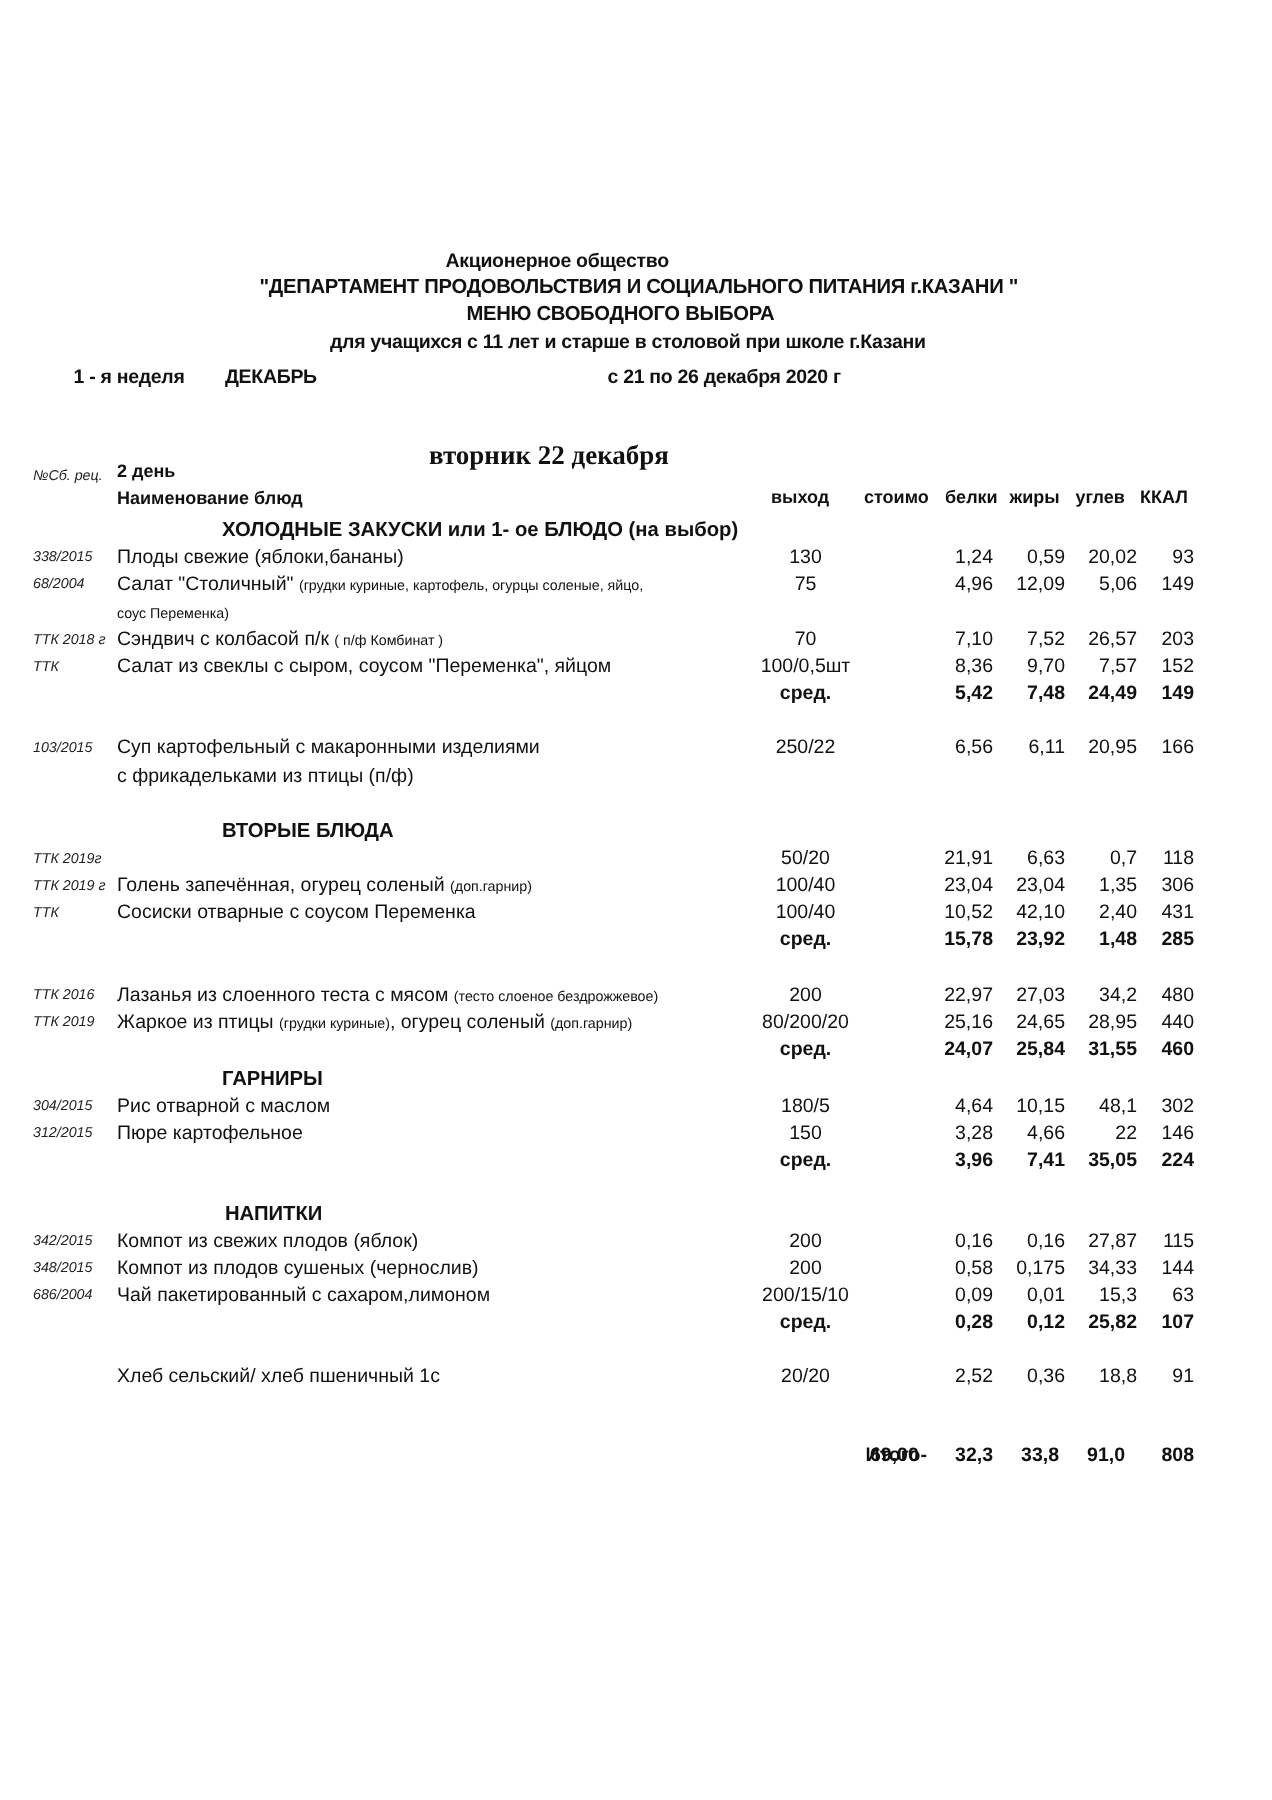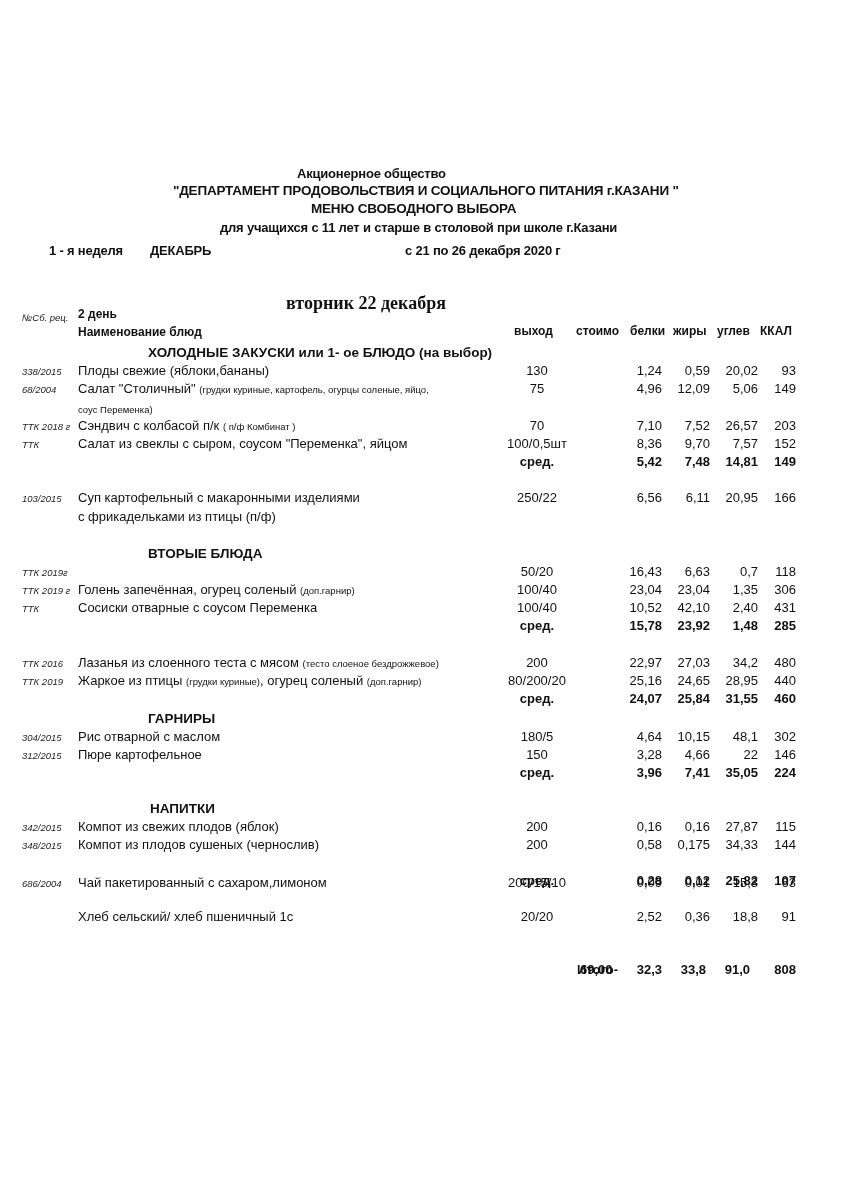--- a/index.html
+++ b/index.html
@@ -80,40 +80,40 @@
   <span class="c-out">100/0,5шт</span>
   <span class="c-b">8,36</span>
   <span class="c-z">9,70</span>
   <span class="c-u">7,57</span>
   <span class="c-k">152</span>
 </div>
 <div class="row name avg" style="top:454px;">
   <span class="c-out">сред.</span>
   <span class="c-b">5,42</span>
   <span class="c-z">7,48</span>
-  <span class="c-u">14,81</span>
+  <span class="c-u">24,49</span>
   <span class="c-k">149</span>
 </div>
 
 <div class="row name" style="top:490px;">
   <span class="c-code code">103/2015</span>
   <span class="c-name">Суп картофельный с макаронными изделиями</span>
   <span class="c-out">250/22</span>
   <span class="c-b">6,56</span>
   <span class="c-z">6,11</span>
   <span class="c-u">20,95</span>
   <span class="c-k">166</span>
 </div>
 <div class="abs name" style="left:78px; top:509px;">с фрикадельками из птицы (п/ф)</div>
 
 <div class="abs section" style="left:148px; top:546px;">ВТОРЫЕ  БЛЮДА</div>
 <div class="row name" style="top:564px;">
   <span class="c-code code">ТТК 2019г</span>
   <span class="c-out">50/20</span>
-  <span class="c-b">16,43</span>
+  <span class="c-b">21,91</span>
   <span class="c-z">6,63</span>
   <span class="c-u">0,7</span>
   <span class="c-k">118</span>
 </div>
 <div class="row name" style="top:582px;">
   <span class="c-code code">ТТК 2019 г</span>
   <span class="c-name"><span>Голень запечённая, огурец соленый</span> <span class="small">(доп.гарнир)</span></span>
   <span class="c-out">100/40</span>
   <span class="c-b">23,04</span>
   <span class="c-z">23,04</span>
@@ -202,21 +202,21 @@
 </div>
 <div class="row name" style="top:837px;">
   <span class="c-code code">348/2015</span>
   <span class="c-name">Компот из плодов сушеных (чернослив)</span>
   <span class="c-out">200</span>
   <span class="c-b">0,58</span>
   <span class="c-z">0,175</span>
   <span class="c-u">34,33</span>
   <span class="c-k">144</span>
 </div>
-<div class="row name" style="top:855px;margin-top:20px;">
+<div class="row name" style="top:855px;">
   <span class="c-code code">686/2004</span>
   <span class="c-name">Чай пакетированный с сахаром,лимоном</span>
   <span class="c-out">200/15/10</span>
   <span class="c-b">0,09</span>
   <span class="c-z">0,01</span>
   <span class="c-u">15,3</span>
   <span class="c-k">63</span>
 </div>
 <div class="row name avg" style="top:873px;">
   <span class="c-out">сред.</span>

